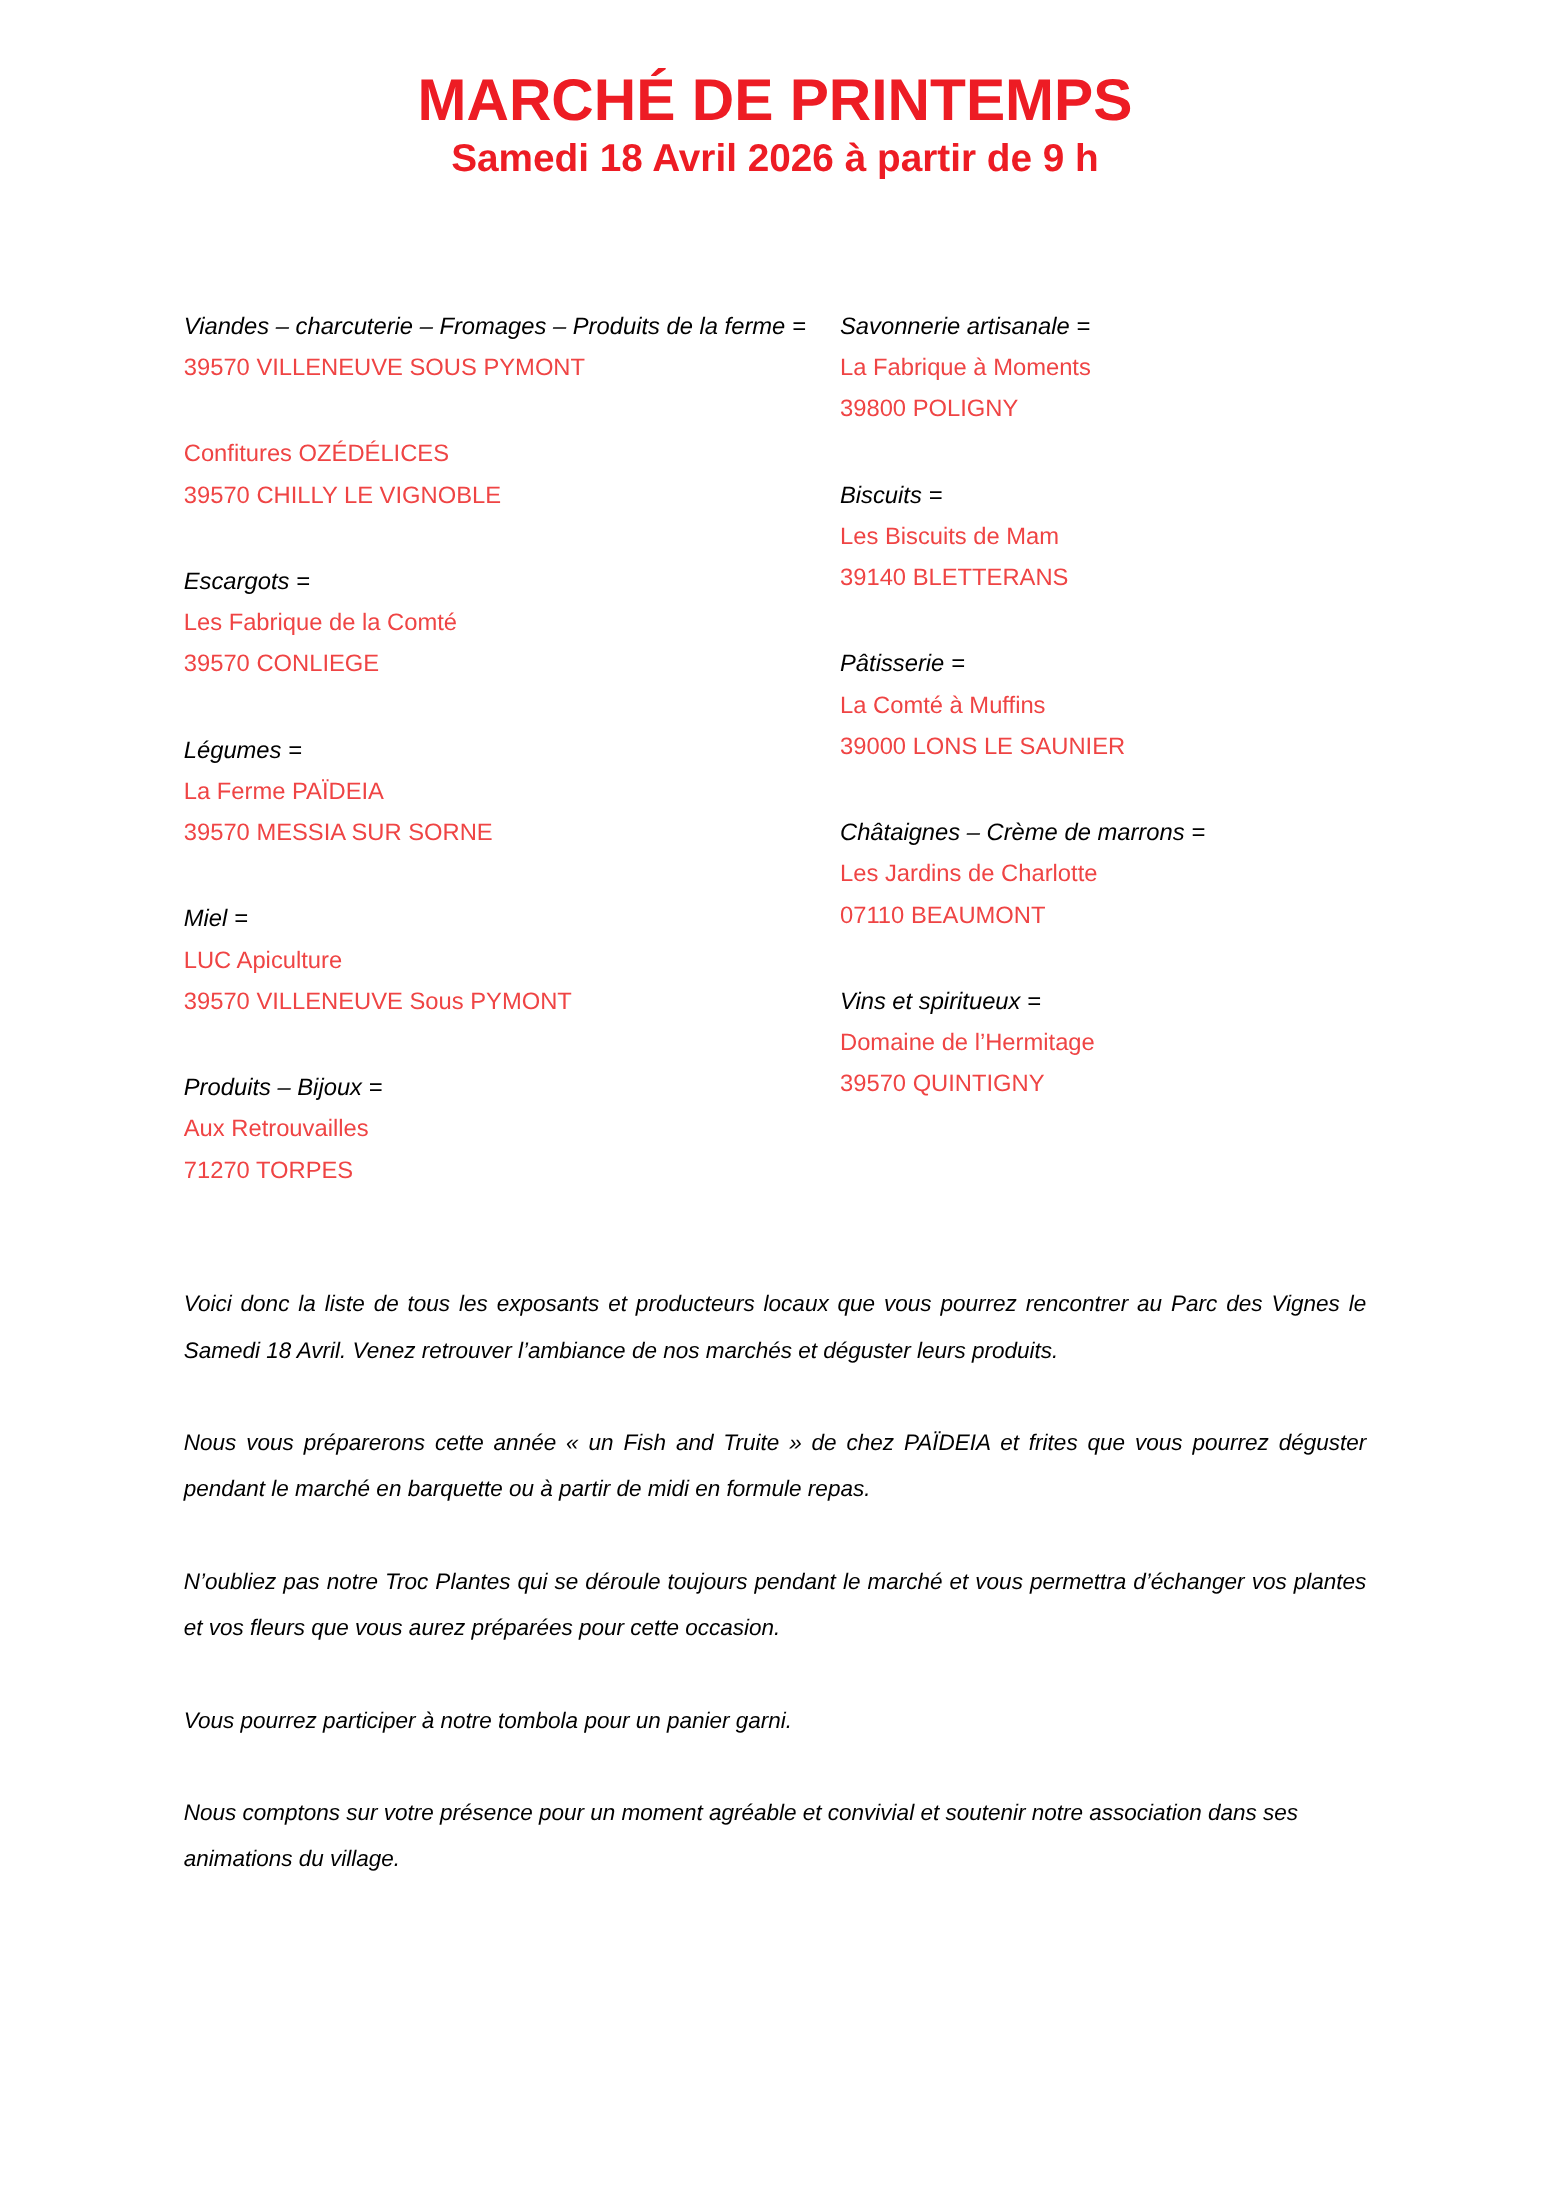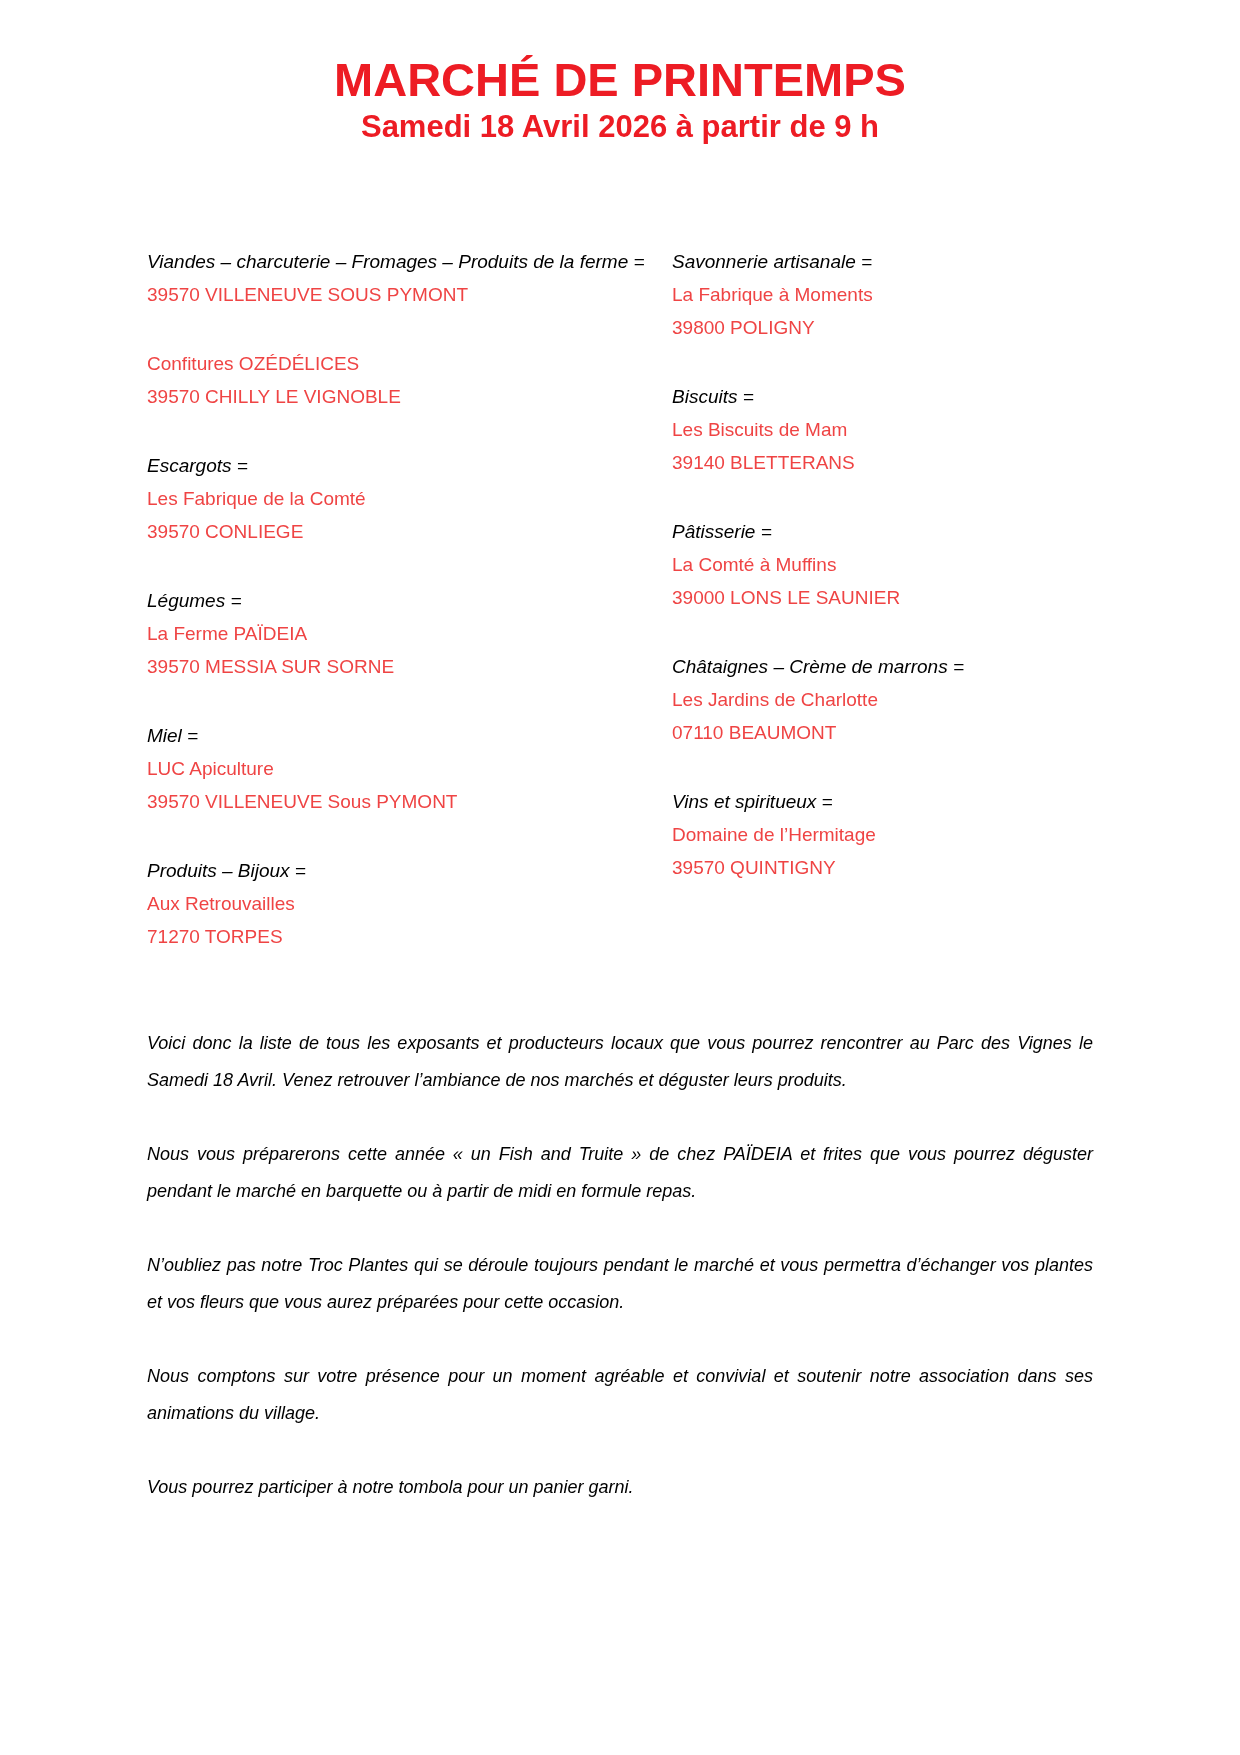--- a/index.html
+++ b/index.html
@@ -150,17 +150,17 @@
       </div>
 
     </div>
 
   </div>
 
   <div class="intro-paragraphs">
     <p>Voici donc la liste de tous les exposants et producteurs locaux que vous pourrez rencontrer au Parc des Vignes le Samedi 18 Avril. Venez retrouver l’ambiance de nos marchés et déguster leurs produits.</p>
     <p>Nous vous préparerons cette année « un Fish and Truite » de chez PAÏDEIA et frites que vous pourrez déguster pendant le marché en barquette ou à partir de midi en formule repas.</p>
     <p>N’oubliez pas notre Troc Plantes qui se déroule toujours pendant le marché et vous permettra d’échanger vos plantes et vos fleurs que vous aurez préparées pour cette occasion.</p>
+    <p>Vous pourrez participer à notre tombola pour un panier garni.</p>
     <p>Nous comptons sur votre présence pour un moment agréable et convivial et soutenir notre association dans ses animations du village.</p>
-    <p>Vous pourrez participer à notre tombola pour un panier garni.</p>
   </div>
 
 </div>
 
 </body></html>

